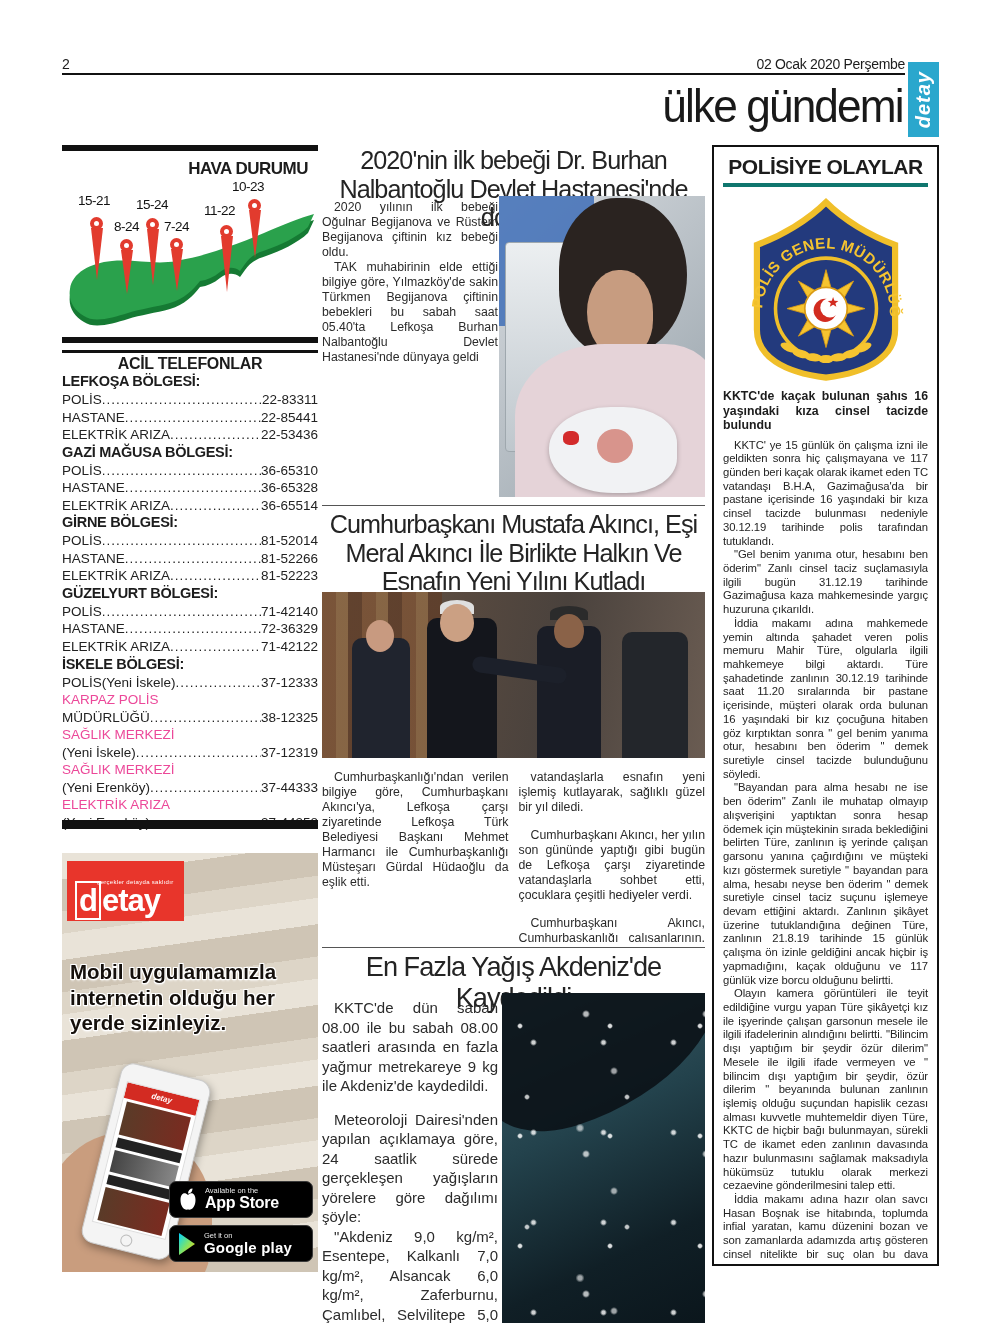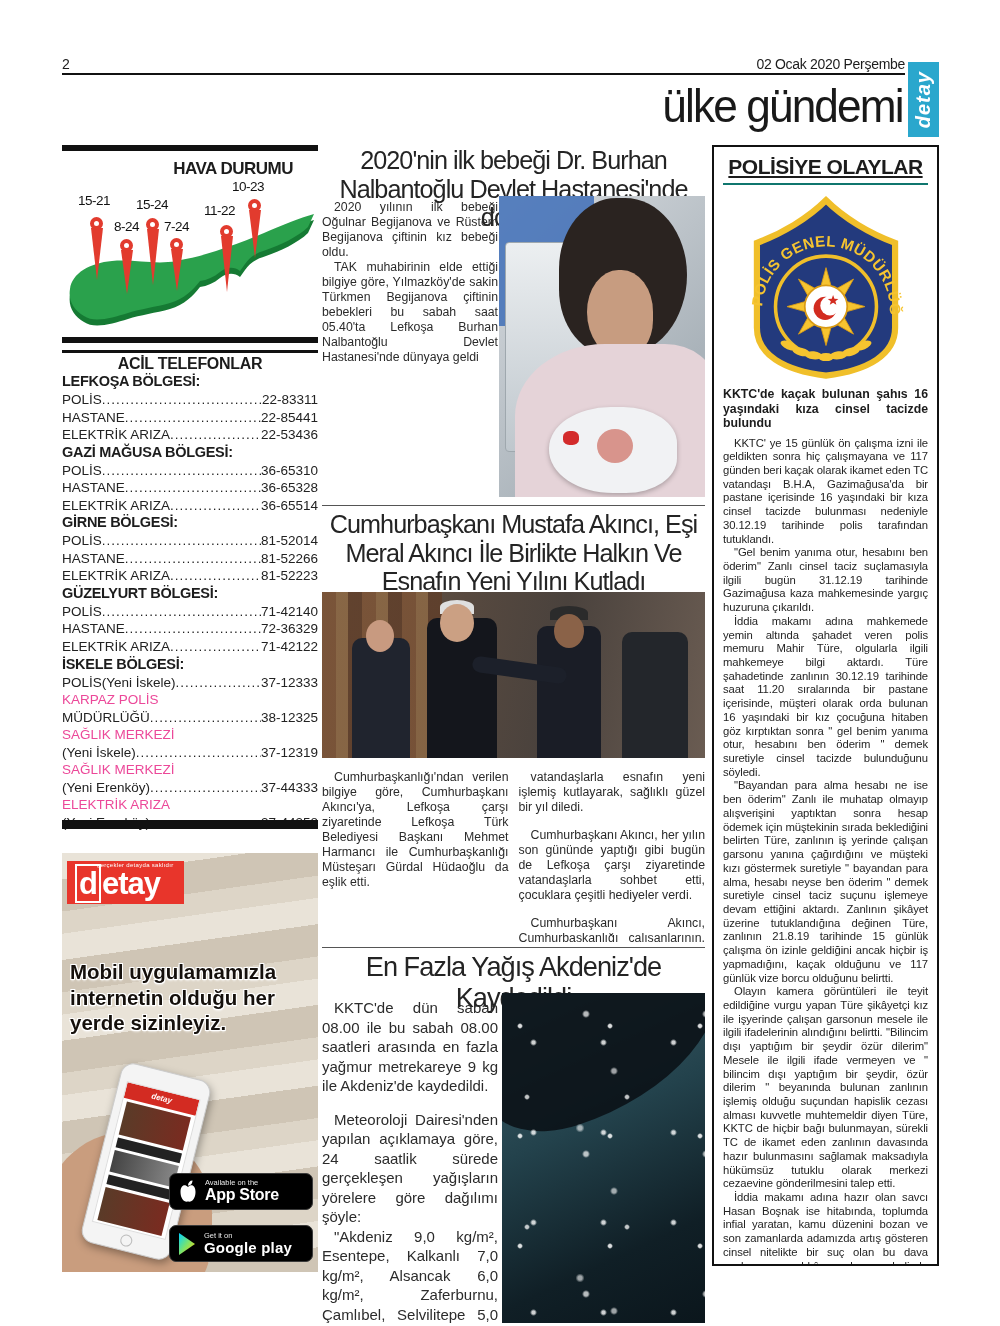--- a/index.html
+++ b/index.html
@@ -14,21 +14,21 @@
   #section-title { top:78px; right:97px; font-size:47px; letter-spacing:-2px;
     transform:scaleX(.94); transform-origin:right; color:#191919; white-space:nowrap; }
   #brand-vert { left:908px; top:62px; width:31px; height:75px; background:#2aa7cd;
     display:flex; align-items:center; justify-content:center; }
   #brand-vert span { writing-mode:vertical-rl; transform:rotate(180deg);
     color:#fff; font-weight:bold; font-style:italic; font-size:20px; letter-spacing:1px; }
 
   
   #weather { left:62px; top:145px; width:256px; height:208px; }
   #weather .topbar { position:absolute; left:0; top:0; width:100%; height:6px; background:#111; }
-  #weather .title { position:absolute; right:25px; top:14px; font-size:17px; font-weight:bold; letter-spacing:-0.5px;text-align:center; }
+  #weather .title { position:absolute; right:10px; top:14px; font-size:17px; font-weight:bold; letter-spacing:-0.5px;text-align:center; }
   #weather .botbar1 { position:absolute; left:0; bottom:10px; width:100%; height:6px; background:#111; }
   #weather .botbar2 { position:absolute; left:0; bottom:0; width:100%; height:3px; background:#111; }
   #cyprus-map { position:absolute; left:0; top:62px; }
   .pin { position:absolute; width:14px; }
   .pin .head { width:13px; height:13px; border:4px solid #e23b2e; border-radius:50%; background:#fff; }
   .pin .tail { width:0; height:0; border-left:6px solid transparent; border-right:6px solid transparent; margin-top:-2px; margin-left:0.5px; }
   .pin-label { position:absolute; font-size:13.5px; color:#111; letter-spacing:-0.5px; white-space:nowrap; }
 
   
   #emergency { left:62px; top:355px; width:256px; }
@@ -40,42 +40,42 @@
   .tel-row .dots { flex:1; min-width:6px; overflow:hidden; white-space:nowrap; letter-spacing:1px; }
   .tel-row .dots::after { content:"..................................................."; }
   .tel-row .num { white-space:nowrap; }
   .tel-pre { font-size:13.5px; line-height:1.3; color:#ec4899; }
   #emergency-endbar { left:62px; top:820px; width:256px; height:9px; background:#111; }
 
   
   #ad { left:62px; top:853px; width:256px; height:419px; overflow:hidden;
     background:repeating-linear-gradient(172deg,#e9e3d8 0 26px,#cfc5b5 26px 58px,#ddd5c7 58px 80px); }
   #ad .adlogo { position:absolute; left:5px; top:8px; background:#e8352b; color:#fff;
-    padding:1px 10px 5px 8px; }
+    padding:18px 10px 5px 8px; }
   #ad .adlogo .tag { font-size:6px; text-align:right; letter-spacing:0.3px; padding-left:22px; }
   #ad .adlogo .word { font-size:31px; font-weight:bold; letter-spacing:-1px; line-height:1; }
   #ad .adlogo .dbox { border:2px solid #fff; padding:0 2px; margin-right:1px; }
   #ad .slogan { position:absolute; left:8px; top:62px; width:240px; font-size:20.5px;
     font-weight:bold; line-height:1.25; color:#15100c;
     text-shadow:-1px -1px 0 #fff,1px -1px 0 #fff,-1px 1px 0 #fff,1px 1px 0 #fff,0 2px 2px rgba(255,255,255,.7);margin-top:44px; }
   #ad .hand { position:absolute; left:-20px; bottom:-40px; width:170px; height:180px;
     background:#c99d7e; border-radius:50% 45% 40% 50%; }
   #ad .phone { position:absolute; left:38px; bottom:18px; width:92px; height:185px;
     background:#f4f4f4; border-radius:13px; transform:rotate(14deg);
     box-shadow:2px 3px 8px rgba(0,0,0,.35); border:1px solid #ccc; }
   #ad .phone .screen { position:absolute; left:7px; top:18px; right:7px; bottom:20px;
     background:#fff; border:1px solid #ddd; overflow:hidden; }
   #ad .phone .appbar { height:16px; background:#d32b22; color:#fff; font-size:8px;
     font-weight:bold; font-style:italic; text-align:center; line-height:16px; }
   #ad .phone .row1 { height:34px; background:linear-gradient(90deg,#5a3b28,#7a2b20); margin:3px 4px 0; }
   #ad .phone .row2 { height:10px; background:#222; margin:3px 4px 0; }
   #ad .phone .row3 { height:22px; background:linear-gradient(90deg,#444,#888); margin:3px 4px 0; }
   #ad .phone .homebtn { position:absolute; bottom:4px; left:50%; margin-left:-6px;
     width:12px; height:12px; border:1px solid #bbb; border-radius:50%; }
-  #badges { position:absolute; right:5px; bottom:10px; display:flex; flex-direction:column; gap:15px; }
+  #badges { position:absolute; right:5px; bottom:10px; display:flex; flex-direction:column; gap:7px; }
   .badge { width:144px; height:37px; background:#000; border:1px solid #3a3a3a; border-radius:7px;
     display:flex; align-items:center; padding:0 8px; gap:7px; }
   .badge .btxt { color:#fff; line-height:1.05; }
   .badge .b1 { font-size:7.5px; color:#e8e8e8; }
   .badge .b2 { font-size:16px; font-weight:bold; letter-spacing:-0.3px; }
   .badge .b2g { font-size:15px; font-weight:bold; letter-spacing:0.2px; }
 
   
   .headline { position:absolute; left:322px; width:383px; text-align:center;
     font-size:26px; letter-spacing:-1px; line-height:1.1; color:#242424;
@@ -141,21 +141,21 @@
       radial-gradient(circle at 45% 55%, rgba(255,255,255,.8) 1.5px, transparent 3.5px),
       radial-gradient(circle at 80% 65%, rgba(255,255,255,.6) 2px, transparent 4px),
       radial-gradient(circle at 25% 80%, rgba(255,255,255,.75) 1.5px, transparent 3px),
       radial-gradient(circle at 60% 90%, rgba(255,255,255,.6) 2px, transparent 4.5px);
     background-size:90px 110px, 120px 140px, 70px 90px, 140px 120px, 100px 130px, 130px 150px; }
 
   
   #police { left:712px; top:145px; width:227px; height:1121px; border:2px solid #111;
     padding:8px 9px; overflow:hidden; }
   #police .ptitle { font-size:21px; font-weight:bold; letter-spacing:-0.5px; text-align:center;
-    padding-bottom:4px; border-bottom:2px solid #0f766e;text-decoration:underline; }
+    padding-bottom:4px; border-bottom:4px solid #0f766e; }
   #police .emblem { display:block; margin:10px auto 6px; }
   #police .subhead { font-weight:bold; font-size:12.3px; line-height:1.18; text-align:justify;
     margin:2px 0 6px; }
   #police .pbody p { font-size:11.3px; line-height:1.215; text-align:justify;
     text-indent:11px; color:#242424; letter-spacing:-0.1px; }
 </style>
 </head>
 <body>
 
 <div class="abs" id="page-num">2</div>

